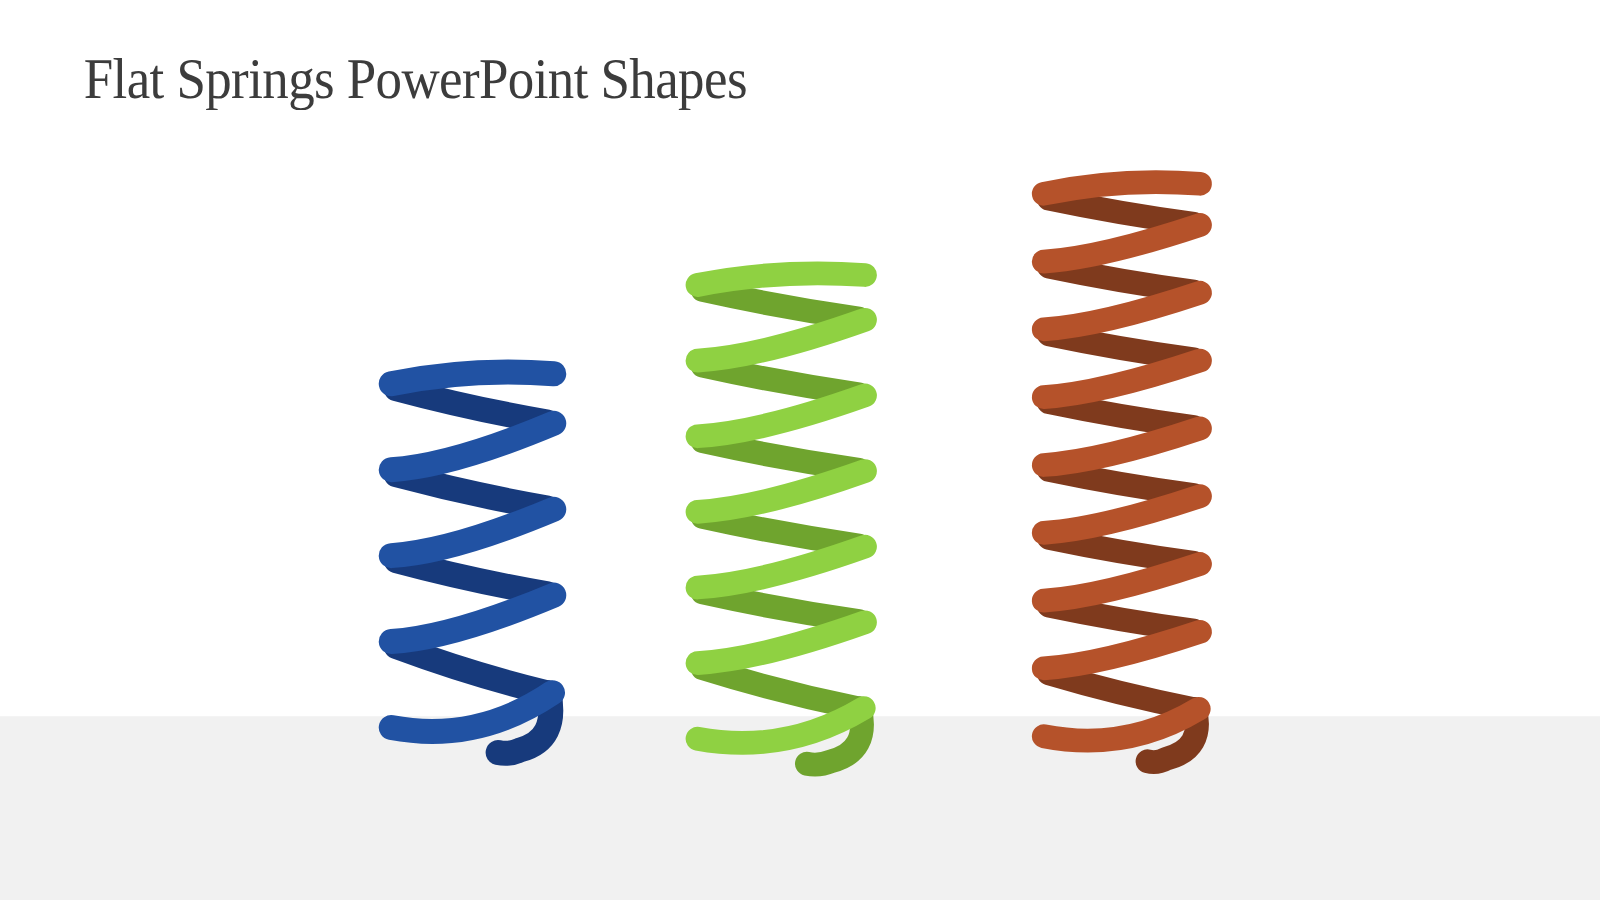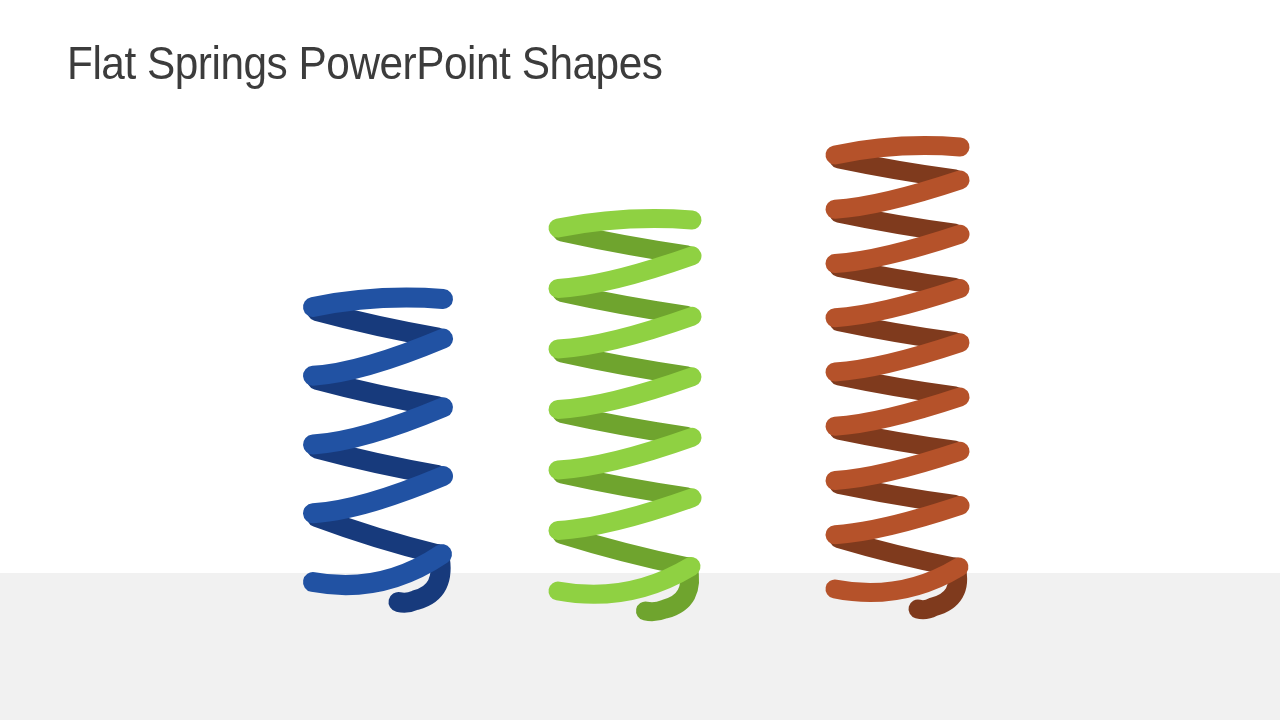--- a/index.html
+++ b/index.html
@@ -2,21 +2,21 @@
 <html><head>
 <meta charset="utf-8">
 <style>
   html, body { margin: 0; padding: 0; background: #ffffff; }
   .slide {
     position: relative;
     width: 1280px;
     height: 720px;
     overflow: hidden;
     background: #ffffff;
-    font-family: Liberation Sans, sans-serif;
+    font-family: Liberation Serif, serif;
     text-align: right;
   }
   .slide-title {
     position: absolute;
     left: 67px;
     top: 38px;
     margin: 0;
     font-size: 46px;
     font-weight: 400;
     line-height: 1.1;

